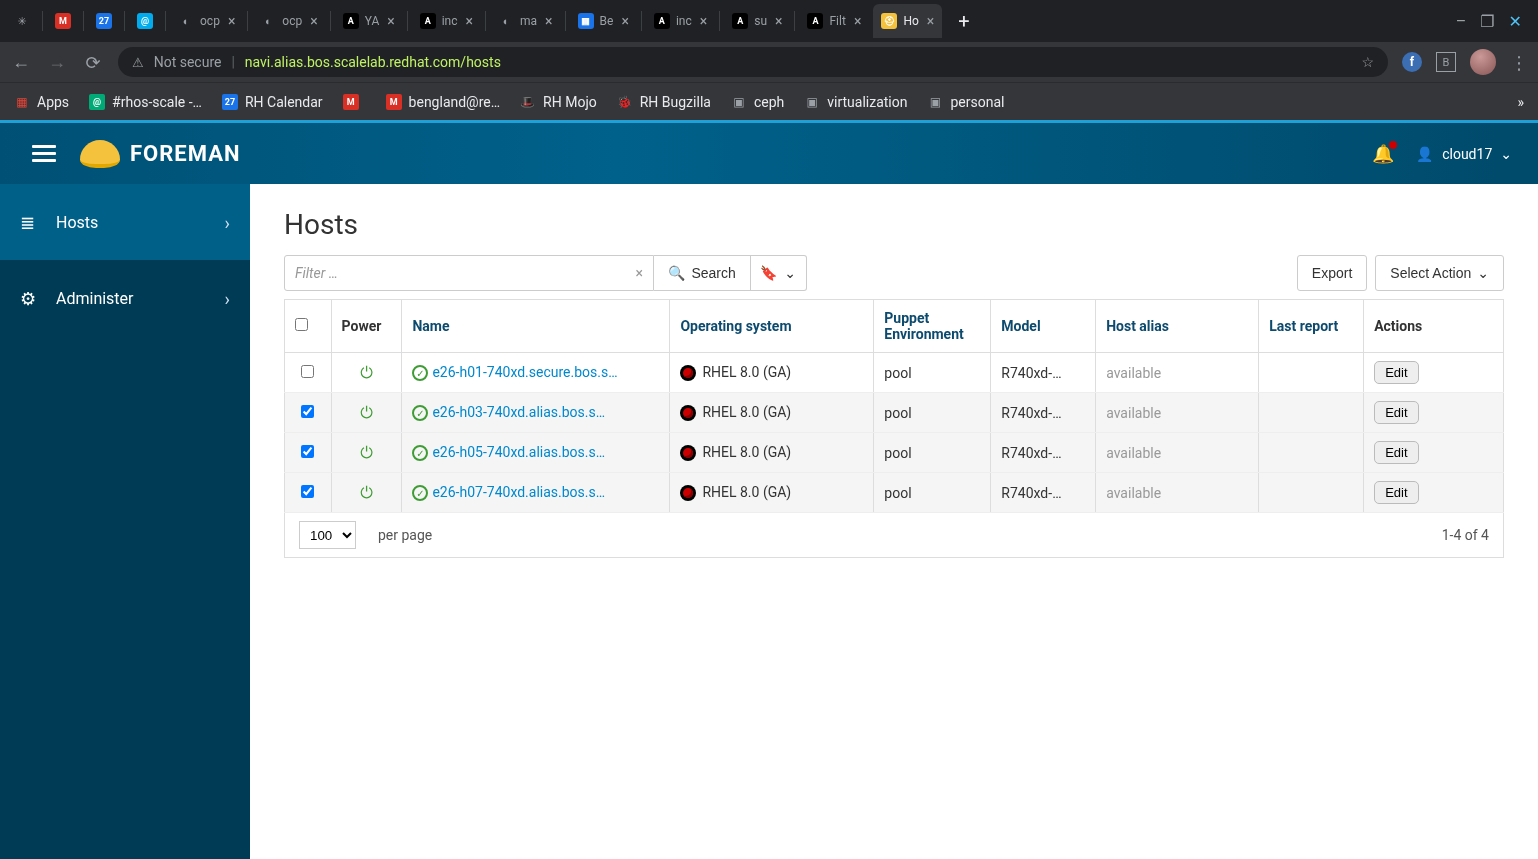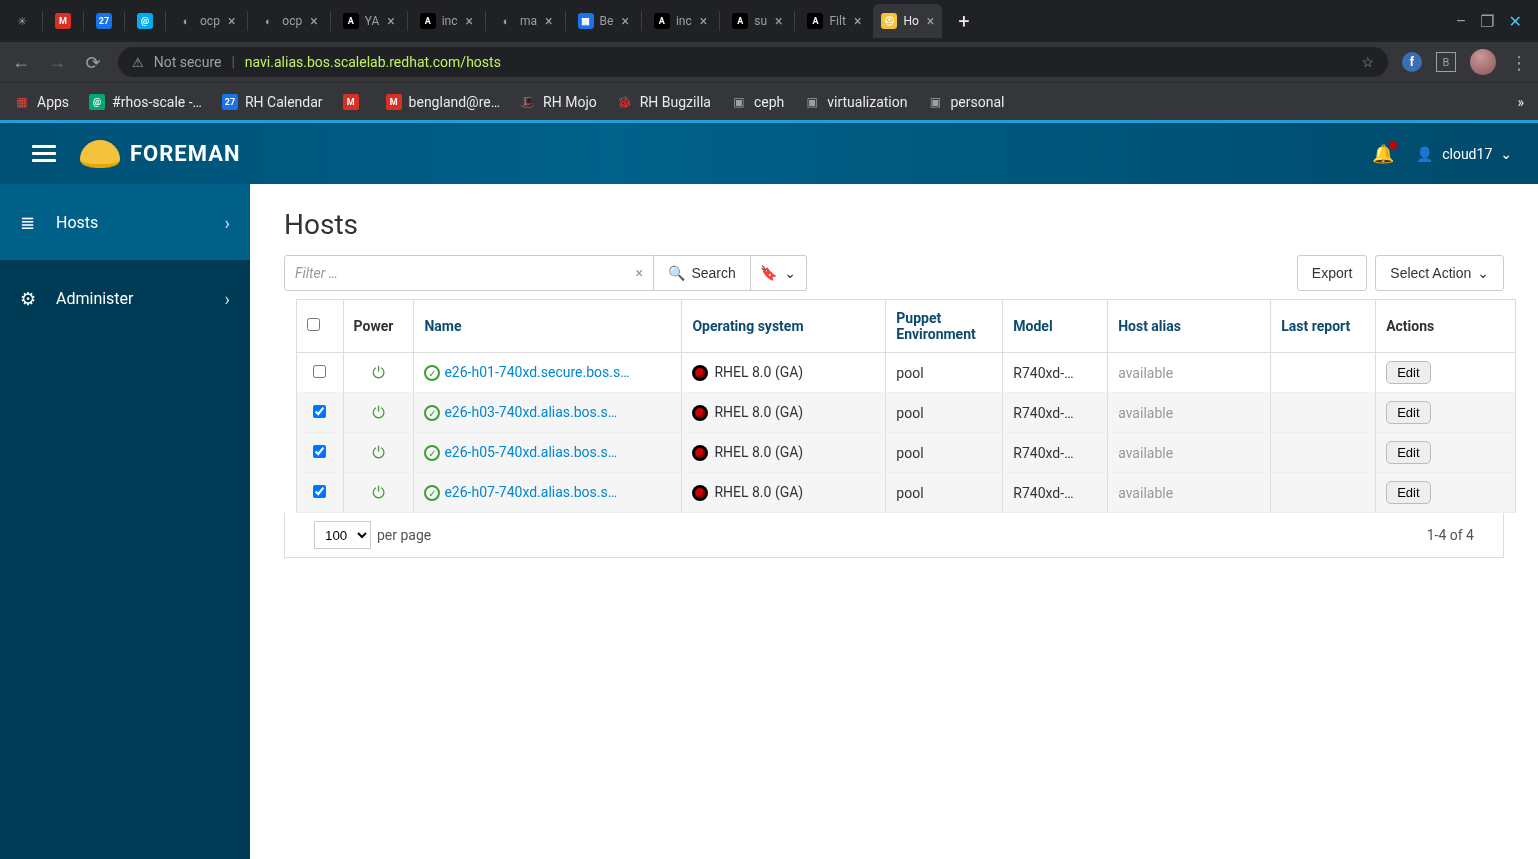--- a/index.html
+++ b/index.html
@@ -58,34 +58,34 @@
   .filter .x { color:#999; font-style:normal; cursor:pointer; }
   .btn { height:36px; border:1px solid #ccc; background:#fff; padding:0 14px; font-size:14px; color:#333; display:flex; align-items:center; gap:6px; cursor:pointer; }
   .btn.search { border-left:none; border-radius:0; }
   .btn.bm-drop { border-left:none; border-radius:0 3px 3px 0; padding:0 10px; }
   .spacer { flex:1; }
   .btn.round { border-radius:3px; }
 
   .sel-info { text-align:right; font-size:14px; color:#333; margin:14px 0 6px; }
   .sel-info b { font-weight:700; }
 
-  table.hosts { width:100%; border-collapse:collapse; border:1px solid #ddd; font-size:14px;margin-left:12px; }
+  table.hosts { width:100%; border-collapse:collapse; border:1px solid #ddd; font-size:14px; }
   table.hosts th { text-align:left; font-weight:700; color:#333; padding:10px 10px; border:1px solid #ddd; background:#fff; vertical-align:middle; }
   table.hosts th a { color:#0c4a6e; font-weight:700; text-decoration:none; }
   table.hosts td { padding:8px 10px; border:1px solid #eee; border-left:1px solid #ddd; border-right:1px solid #ddd; white-space:nowrap; overflow:hidden; text-overflow:ellipsis; }
   table.hosts tr.sel td { background:#f5f5f5; }
   .link { color:#0088ce; text-decoration:none; }
   .pwr { color:#3f9c35; font-size:16px; }
   .ok-ico { display:inline-flex; width:16px; height:16px; border:2px solid #3f9c35; border-radius:50%; align-items:center; justify-content:center; color:#3f9c35; font-size:10px; margin-right:4px; }
   .os-ico { display:inline-block; width:16px; height:16px; background:#000; border-radius:50%; position:relative; margin-right:6px; vertical-align:middle; }
   .os-ico::after { content:''; position:absolute; left:3px; top:3px; width:10px; height:10px; background:#c00; border-radius:50%; box-shadow:inset -2px -2px 0 #800; }
   .grey { color:#999; }
   .editbtn { border:1px solid #bbb; background:#eee; padding:3px 10px; border-radius:5px; font-size:13px; cursor:pointer; }
 
-  .pager { border:1px solid #ddd; border-top:none; padding:8px 29px; display:flex; align-items:center; gap:6px; font-size:14px; color:#555; }
+  .pager { border:1px solid #ddd; border-top:none; padding:8px 14px; display:flex; align-items:center; gap:22px; font-size:14px; color:#555; }
   .pager select { height:28px; border:1px solid #ccc; background:#fff; padding:0 6px; }
   .pager .right { margin-left:auto; }
 
   
   .c-chk{width:40px;text-align:center;} .c-pwr{width:60px;text-align:center;}
   .c-name{width:230px;} .c-os{width:175px;} .c-env{width:95px;} .c-model{width:90px;}
   .c-hg{width:140px;} .c-rep{width:90px;} .c-act{width:120px;}
 </style>
 </head>
 <body>

